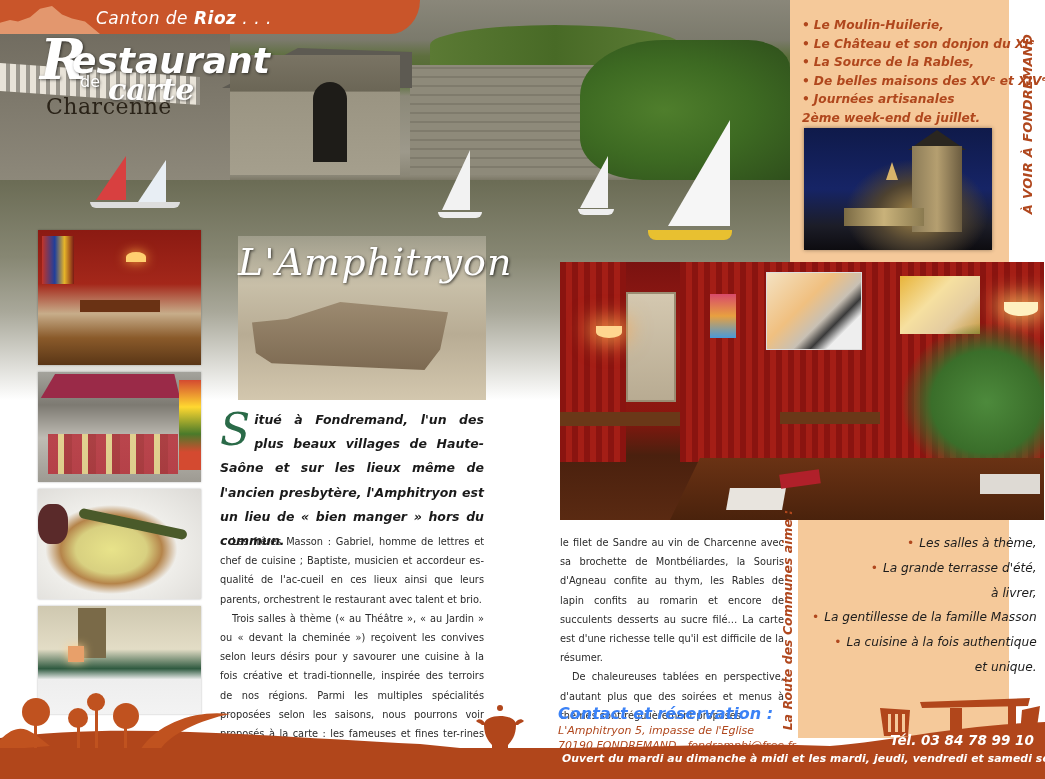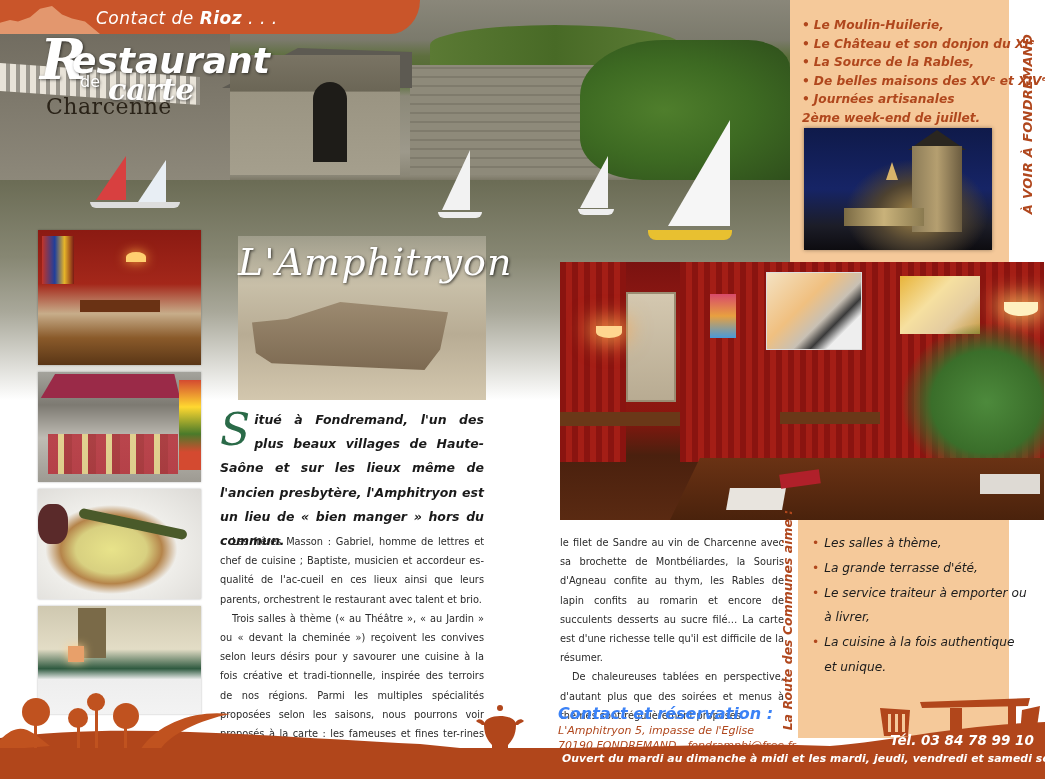--- a/index.html
+++ b/index.html
@@ -154,21 +154,21 @@
   .main-photo .table-back { position:absolute; left:0; top:150px; width:120px; height:14px; background:#6a3818; }
   .main-photo .table-mid { position:absolute; left:220px; top:150px; width:100px; height:12px; background:#6a3818; }
   .main-photo .napkin { position:absolute; left:168px; top:226px; width:56px; height:22px; background:#e8e4de; transform: skewX(-10deg); }
   .main-photo .napkin2 { position:absolute; left:420px; top:212px; width:60px; height:20px; background:#dedad4; }
   .main-photo .red-napkin { position:absolute; left:220px; top:210px; width:40px; height:14px; background:#b0202a; transform: rotate(-8deg); }
 
   
   .communes-panel {
     position:absolute; left:798px; top:520px; width:211px; height:218px; background:#f5c99a;
   }
-  .communes-list { position:absolute; left:812px; top:531px; list-style:none; }
+  .communes-list { position:absolute; left:812px; top:531px; list-style:none;text-align:right; }
   .communes-list li { font-size:12.2px; line-height:24.8px; color:#1c1c1c; font-style: italic; white-space: nowrap; }
   .communes-list li .dot { color:#b0471d; margin-right:5px; font-style: normal; }
   .communes-vertical { position:absolute; left:774px; top:520px; width:26px; height:200px; }
   .communes-vertical span {
     position:absolute; left:50%; top:50%; transform: translate(-50%,-50%) rotate(-90deg);
     white-space:nowrap; color:#b0471d; font-weight:bold; font-style: italic; font-size:12.5px;
   }
 
   
   .contact-title { position:absolute; left:558px; top:704px; color:#3b82f6; font-size:16px; font-weight:bold; font-style: italic; }
@@ -209,21 +209,21 @@
   <div class="hull" style="left:438px;top:212px;width:44px;background:#eee;"></div>
   <div class="sail" style="left:580px;top:156px;border-width:0 0 52px 28px;border-color:transparent transparent #f2f2f2 transparent;"></div>
   <div class="hull" style="left:578px;top:209px;width:36px;background:#eee;"></div>
   <div class="sail" style="left:668px;top:120px;border-width:0 0 106px 62px;border-color:transparent transparent #f6f6f6 transparent;"></div>
   <div class="hull" style="left:648px;top:230px;width:84px;height:10px;background:#e8c030;"></div>
 </div>
 
 <div class="header-band">
   <div class="header-village"></div>
   <div class="header-text">
-    <span>Contact de </span><b>Rioz</b><span> . . .</span>
+    <span>Canton de </span><b>Rioz</b><span> . . .</span>
   </div>
 </div>
 <div class="title-restaurant">
   <span class="big-r">R</span>
   <span class="rest">estaurant</span>
   <span class="de">de</span>
   <span class="charme">carte</span>
 </div>
 
 <div class="avoir-panel">
@@ -302,22 +302,22 @@
   <div class="red-napkin"></div>
 </div>
 
 <div class="communes-panel"></div>
 <div class="communes-vertical">
   <span>La Route des Communes aime :</span>
 </div>
 <ul class="communes-list">
   <li><span class="dot">•</span><span>Les salles à thème,</span></li>
   <li><span class="dot">•</span><span>La grande terrasse d'été,</span></li>
-  <li><span class="dot">•</span><span>Le service traiteur à emporter ou</span></li>
   <li style="padding-left:0"><span class="dot" style="visibility:hidden">•</span><span>à livrer,</span></li>
+  <li><span class="dot">•</span><span>La gentillesse de la famille Masson</span></li>
   <li><span class="dot">•</span><span>La cuisine à la fois authentique</span></li>
   <li><span class="dot" style="visibility:hidden">•</span><span>et unique.</span></li>
 </ul>
 
 <svg class="footer-wave" viewBox="0 0 1045 40" preserveAspectRatio="none">
   <path d="M0 26 C 120 10, 260 24, 420 32 L 460 36 L 540 36 C 640 36, 740 30, 830 34 C 900 28, 950 14, 1045 10 L 1045 40 L 0 40 Z" fill="#b1461b"></path>
 </svg>
 <svg class="flowers-sil" viewBox="0 0 240 60">
   <g fill="#c0521f">
     <circle cx="36" cy="22" r="14"></circle>

